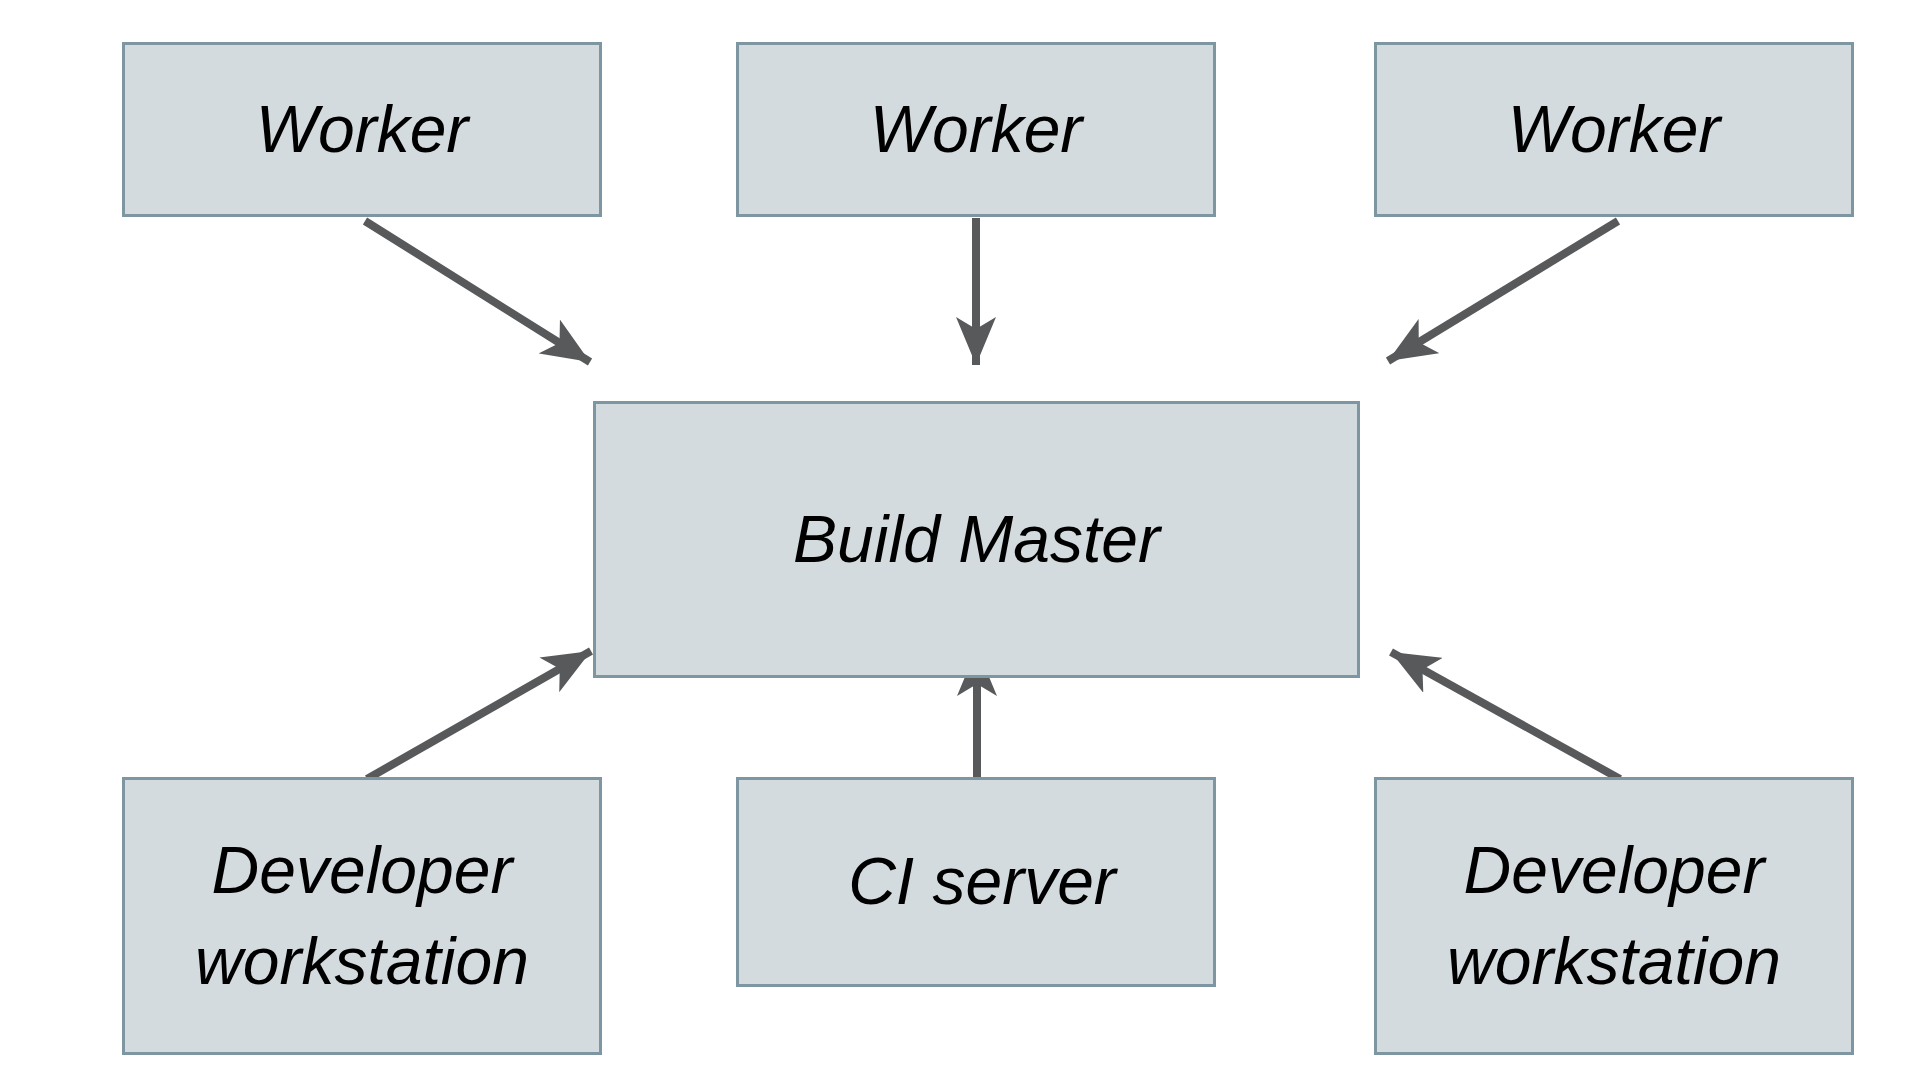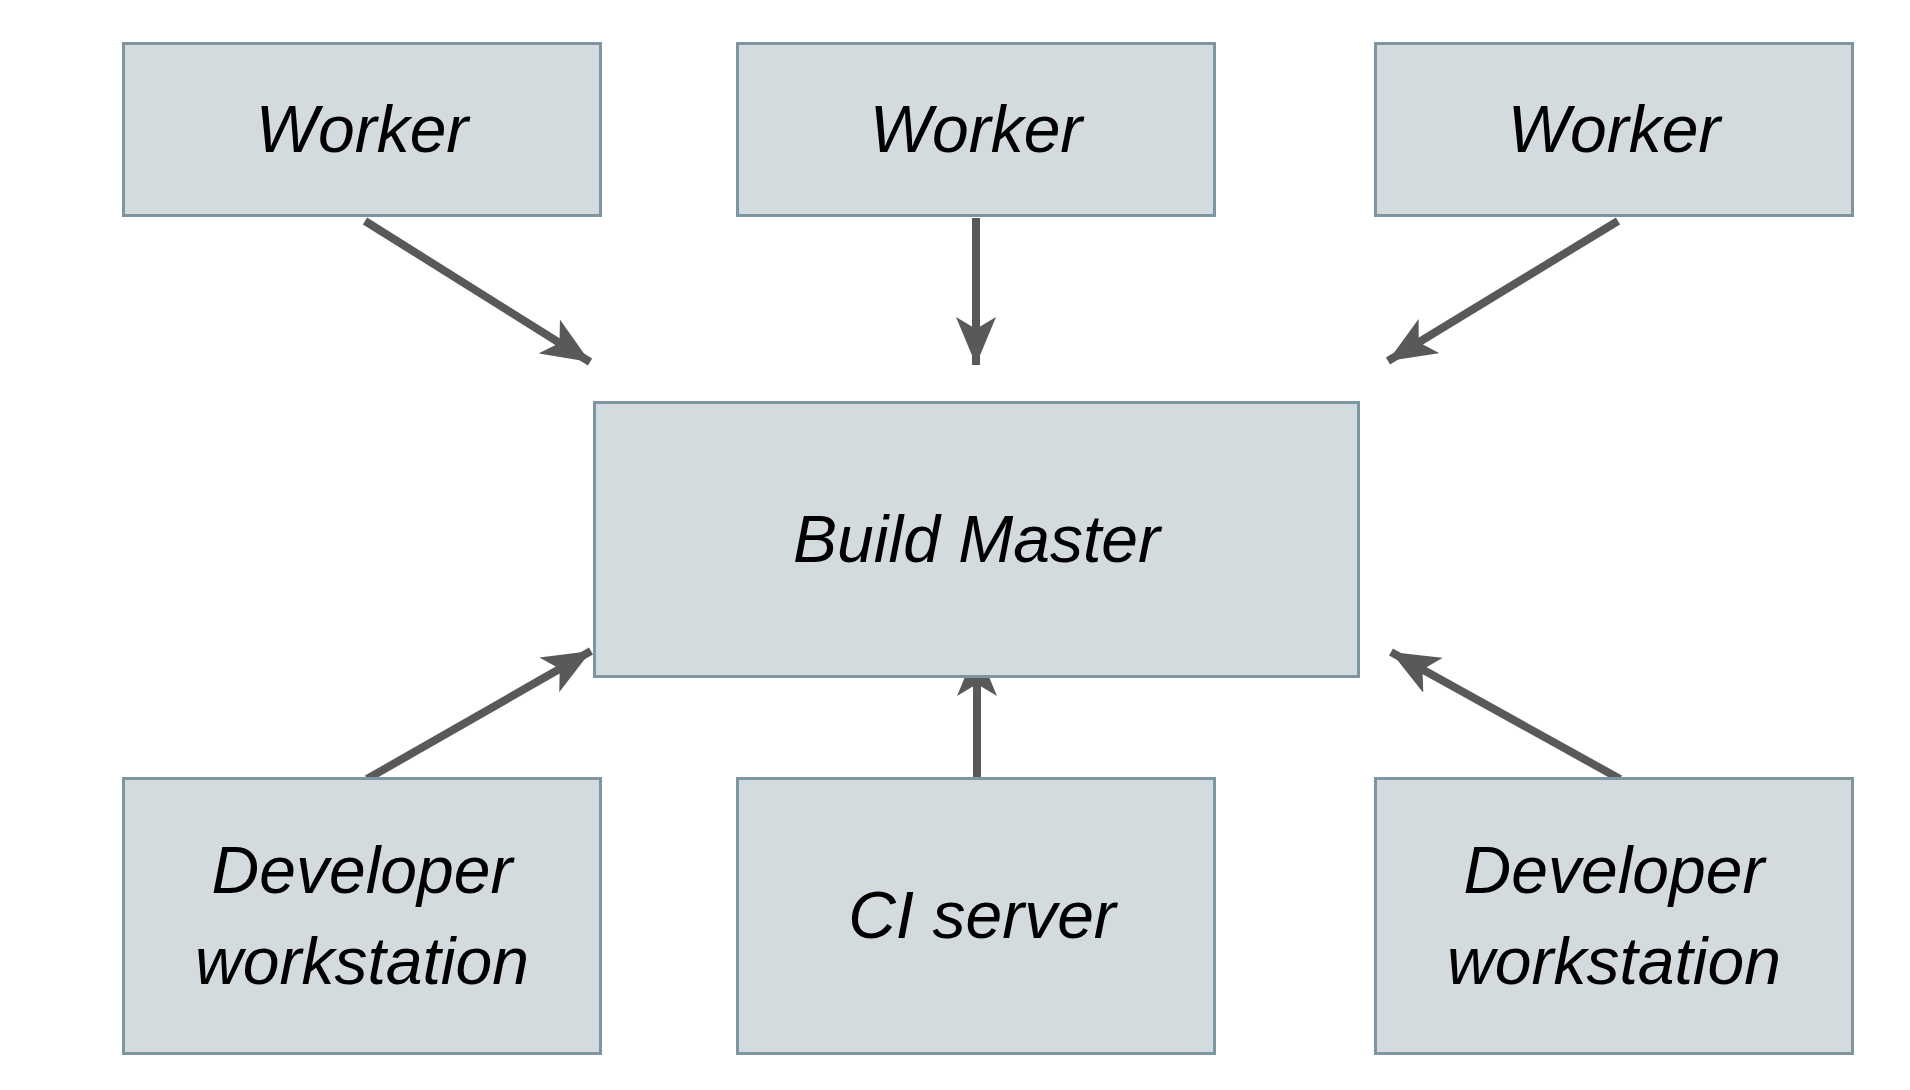--- a/index.html
+++ b/index.html
@@ -42,21 +42,21 @@
     font-size: 66px;
     line-height: 1.38;
     padding: 0 20px;
     font-style: italic;
   }
   .node-worker-1      { left: 122px;  top: 42px;  width: 480px; height: 175px; }
   .node-worker-2      { left: 736px;  top: 42px;  width: 480px; height: 175px; }
   .node-worker-3      { left: 1374px; top: 42px;  width: 480px; height: 175px; }
   .node-build-master  { left: 593px;  top: 368px; width: 767px; height: 277px; margin-top: 33px; }
   .node-dev-1         { left: 122px;  top: 777px; width: 480px; height: 278px; }
-  .node-ci-server     { left: 736px;  top: 777px; width: 480px; height: 278px; padding-left: 32px; }
+  .node-ci-server     { left: 736px;  top: 777px; width: 480px; height: 210px; padding-left: 32px; }
   .node-dev-2         { left: 1374px; top: 777px; width: 480px; height: 278px; }
 </style>
 </head>
 <body>
 
 <div class="canvas">
 
   <svg class="arrows-layer" viewBox="0 0 1910 1090" xmlns="http://www.w3.org/2000/svg">
     <defs>
       <marker id="barb" viewBox="0 0 6 5" refX="6" refY="2.5" markerWidth="6" markerHeight="5" orient="auto" markerUnits="strokeWidth">

